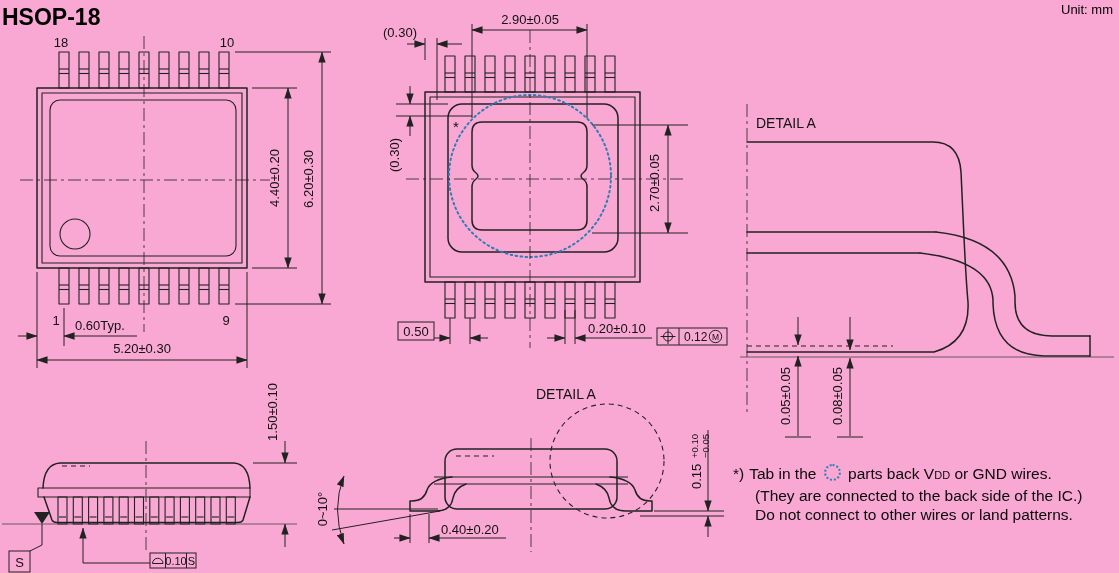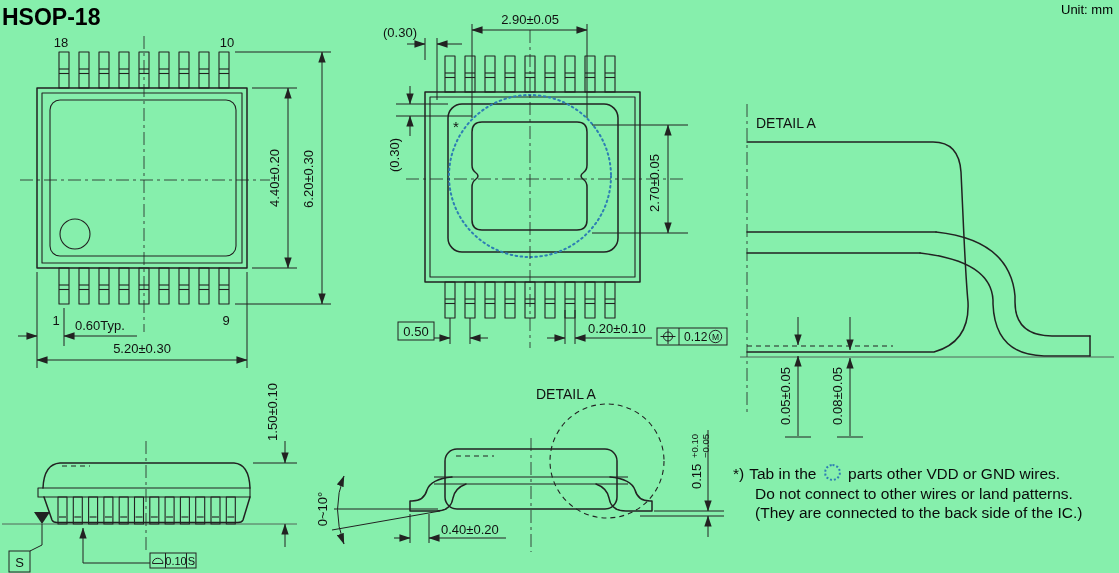--- a/index.html
+++ b/index.html
@@ -1,36 +1,36 @@
 <!DOCTYPE html>
 <html><head>
 <meta charset="utf-8">
 <style>
   html,body{margin:0;padding:0;background:#f4f4f4;}
-  #stage{position:relative;width:1119px;height:573px;background:#86efac;overflow:hidden;
+  #stage{position:relative;width:1119px;height:573px;background:#f9a8d4;overflow:hidden;
          font-family:"Liberation Sans",sans-serif;}
   #drawing{position:absolute;left:0;top:0;}
   .ln{fill:none;stroke:#222;stroke-width:1.5;stroke-linejoin:round;stroke-linecap:round;}
   .ln2{fill:none;stroke:#222;stroke-width:1.1;stroke-linejoin:round;}
   .thin{fill:none;stroke:#444;stroke-width:0.8;}
   .dim{fill:none;stroke:#222;stroke-width:1;}
   .cl{fill:none;stroke:#222;stroke-width:0.8;stroke-dasharray:13 4 3 4;}
   .dash{fill:none;stroke:#222;stroke-width:1.1;stroke-dasharray:5 4;}
   .blue-dot{fill:none;stroke-width:2;stroke-dasharray:1.6 3.4;stroke-linecap:round;}
   text{fill:#111;}
   .t11{font-size:11px;} .t12{font-size:12px;} .t13{font-size:13px;} .t14{font-size:14px;}
   .t9{font-size:9.5px;} .t8{font-size:8.5px;} .t15{font-size:15px;}
   .mid{text-anchor:middle;}
   #page-title{position:absolute;left:2px;top:4px;font-size:23px;font-weight:bold;color:#000;}
   #unit-label{position:absolute;right:6px;top:2px;font-size:13px;color:#000;}
   #note{position:absolute;left:733px;top:464px;width:384px;font-size:15.5px;line-height:19.5px;color:#0a0a0a;}
   #note .row1{white-space:nowrap;}
   #note .indent{padding-left:22px;white-space:nowrap;}
   #note .pfx{margin-right:5px;}
-  .sub{font-size:15px;}
+  .sub{font-size:11px;}
   .dot-circle{display:inline-block;width:13px;height:13px;border:2px dotted #2e7eb3;
               border-radius:50%;vertical-align:-2px;margin:0 3px;}
 </style>
 </head>
 <body>
 
 <div id="stage">
 
 <div id="page-title">HSOP-18</div>
 <div id="unit-label">Unit: mm</div>
@@ -282,20 +282,20 @@
       <text class="t9" x="31" y="-3">+0.10</text>
       <text class="t9" x="31" y="8">−0.05</text>
     </g>
   </g>
 </svg>
 
 <div id="note">
   <div class="row1">
     <span class="pfx">*)</span><span>Tab in the</span>
     <span class="dot-circle"></span>
-    <span>parts other V</span><span class="sub">DD</span>
+    <span>parts back V</span><span class="sub">DD</span>
     <span>or GND wires.</span>
   </div>
+  <div class="indent">(They are connected to the back side of the IC.)</div>
   <div class="indent">Do not connect to other wires or land patterns.</div>
-  <div class="indent">(They are connected to the back side of the IC.)</div>
 </div>
 
 </div>
 
 </body></html>

